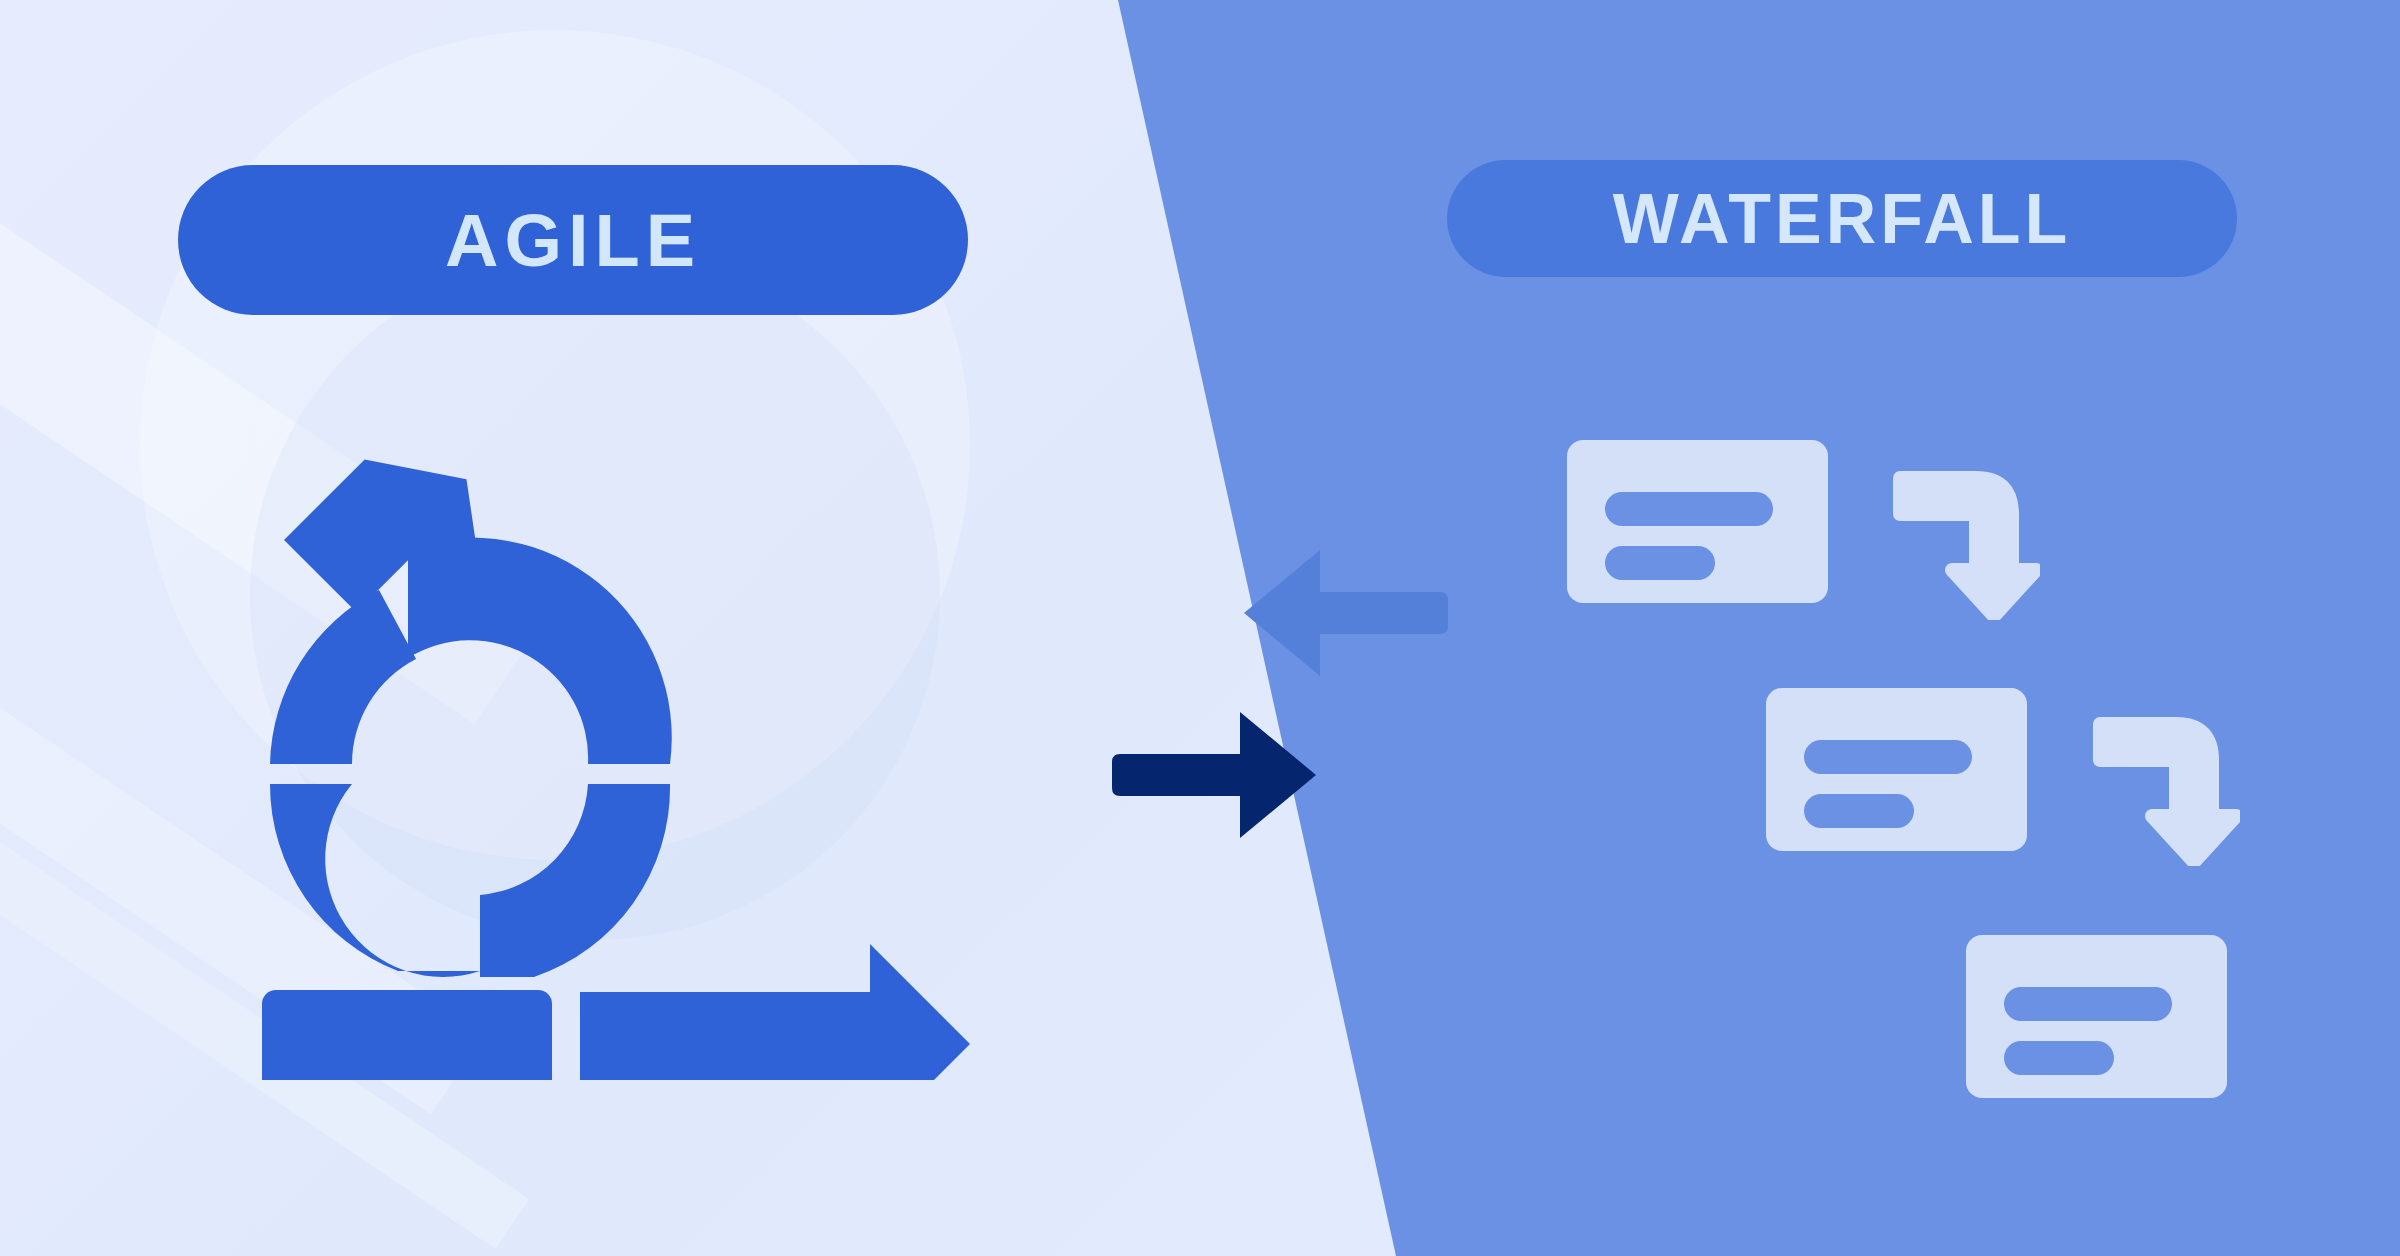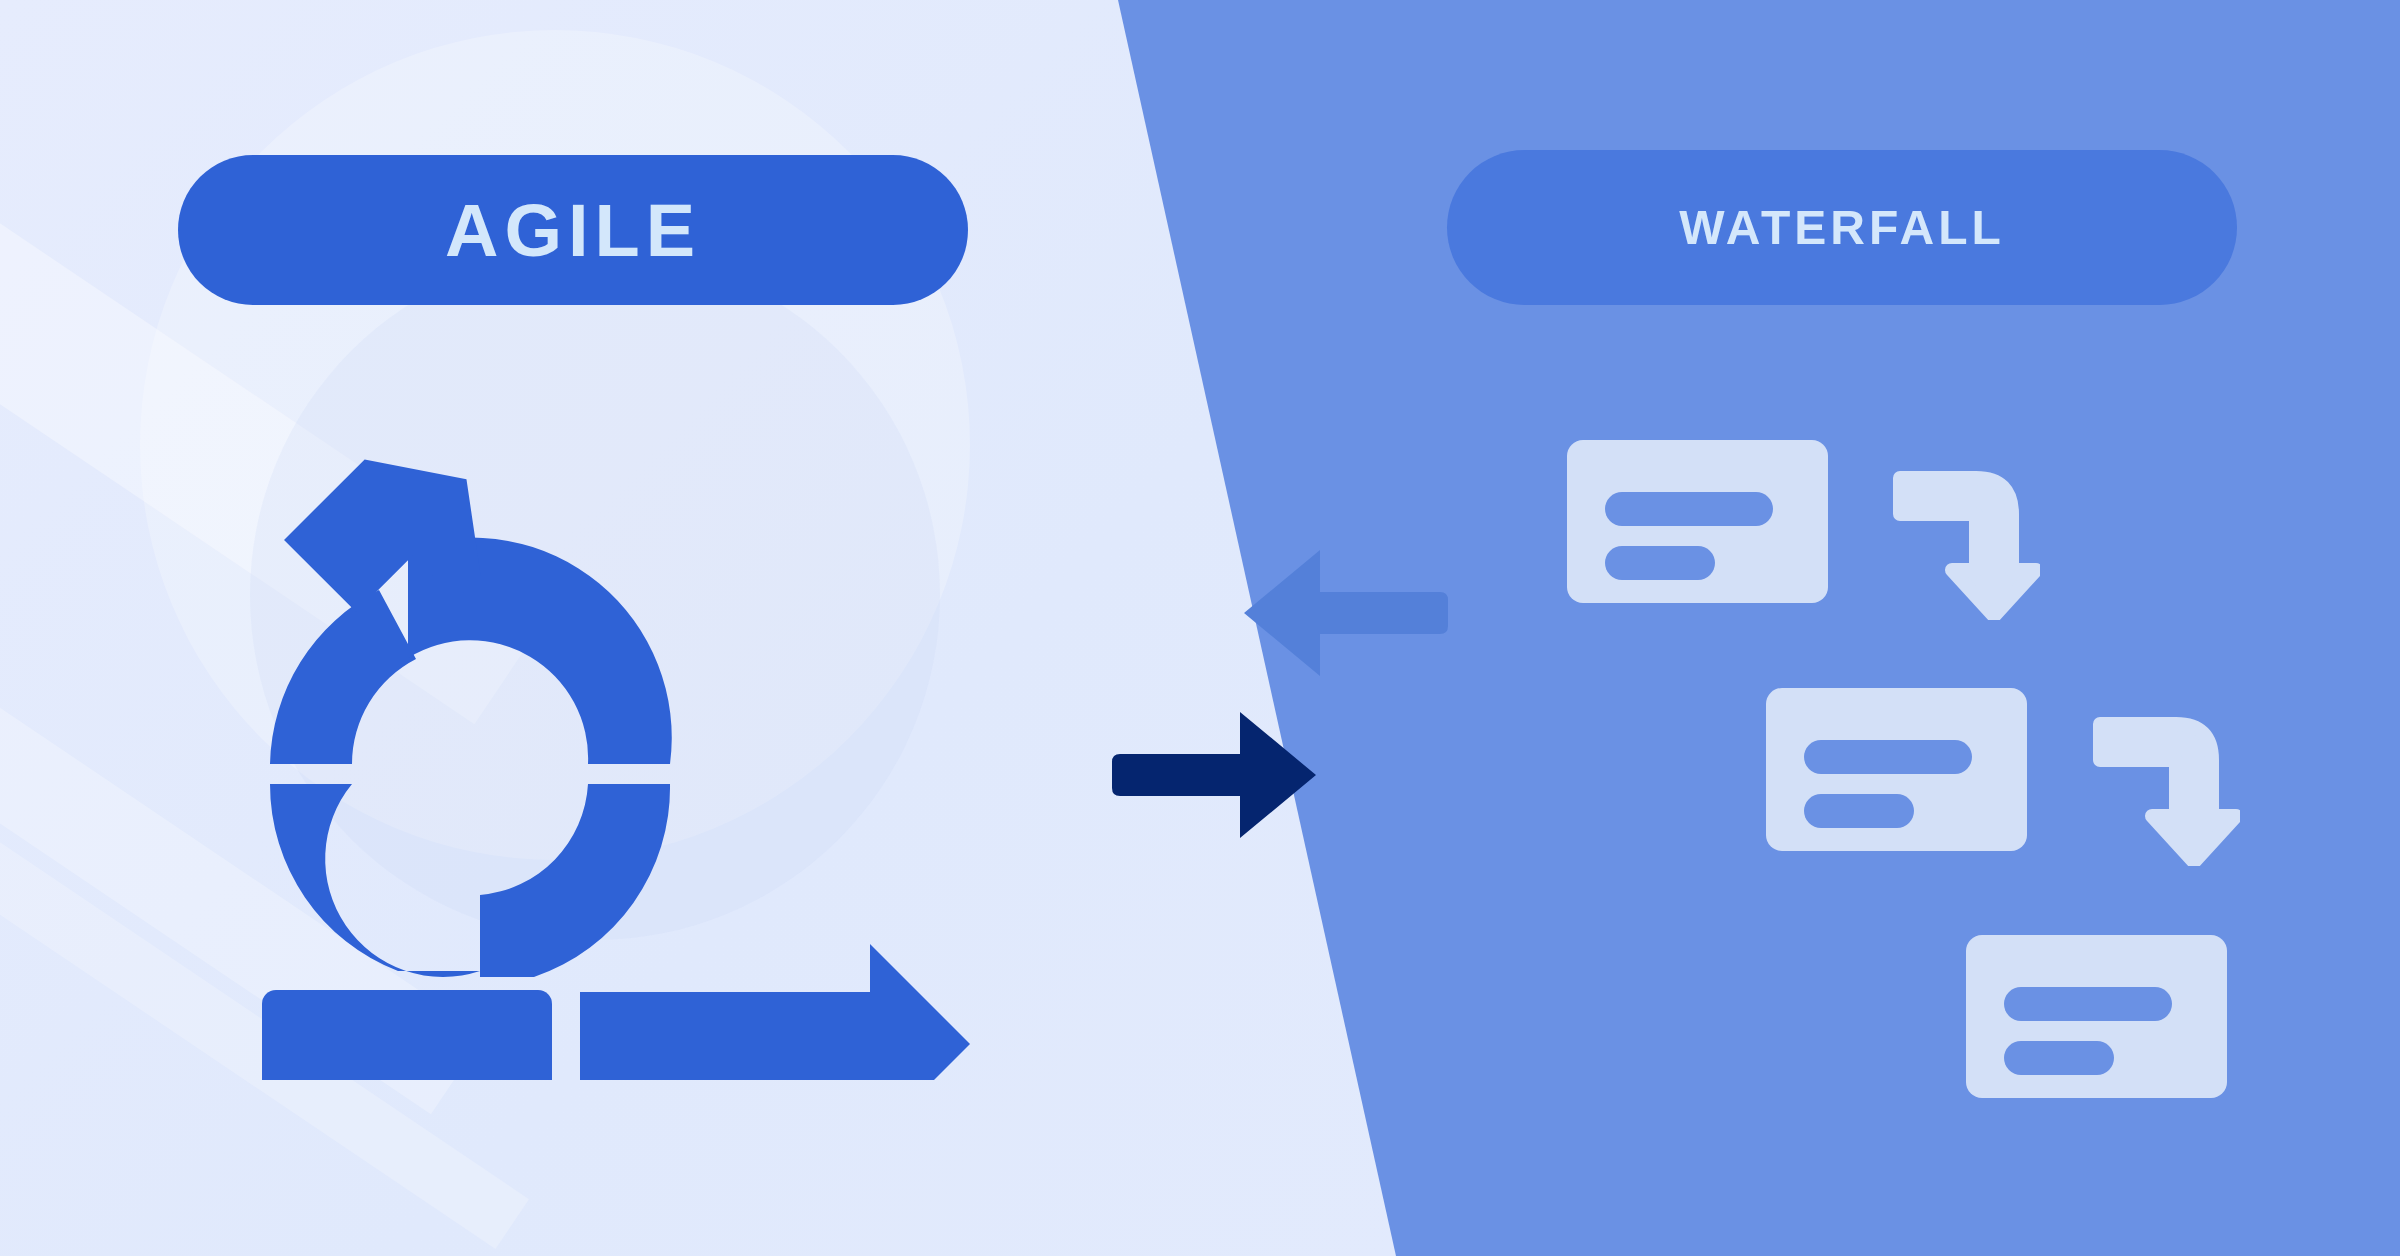--- a/index.html
+++ b/index.html
@@ -69,35 +69,36 @@
   
   .pill {
     position: absolute;
     display: flex;
     align-items: center;
     justify-content: center;
     border-radius: 999px;
     letter-spacing: 2px;
     font-weight: 700;
     user-select: none;
+    margin-top: 10px;
   }
   #pill-agile {
     left: 178px; top: 155px;
     width: 790px; height: 150px;
     background: #2f62d6;
     color: #d3e7fb;
     font-size: 74px;
     letter-spacing: 6px;
   }
   #pill-waterfall {
     left: 1447px; top: 150px;
-    width: 790px; height: 155px;
+    width: 790px; height: 117px;
     background: #4a79de;
     color: #d4e7fb;
-    font-size: 48px;
+    font-size: 70px;
     letter-spacing: 4px;
   }
 
   
   #agile-icon {
     position: absolute;
     left: 170px;
     top: 400px;
     width: 860px;
     height: 680px;

